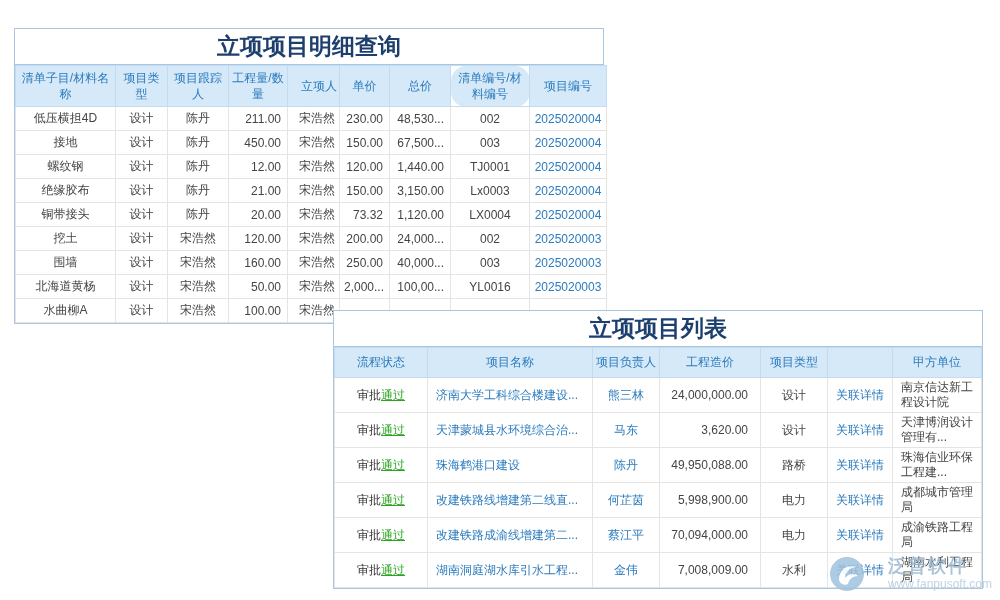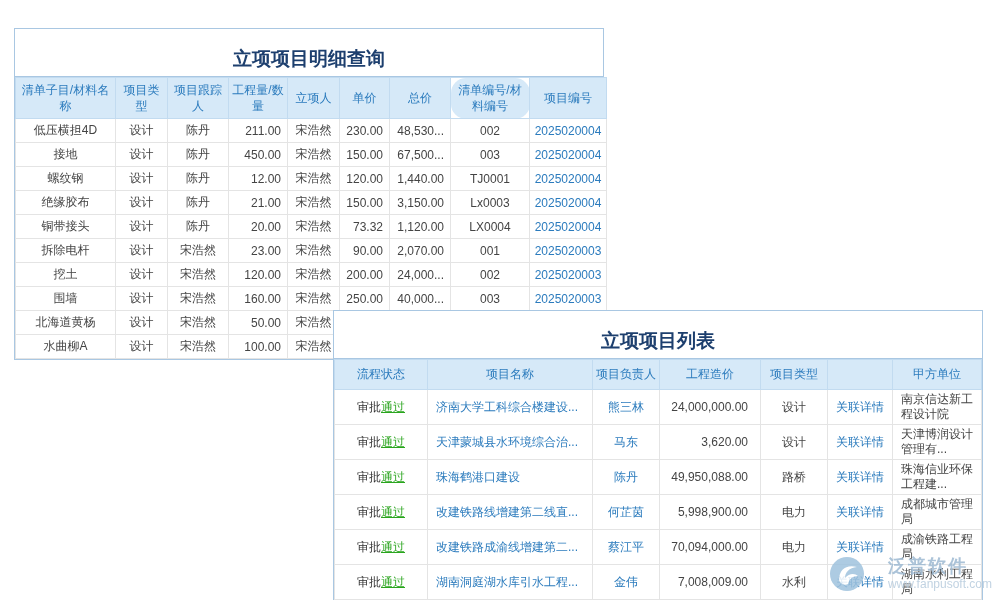--- a/index.html
+++ b/index.html
@@ -6,42 +6,42 @@
   body{
     width:1000px;height:600px;position:relative;overflow:hidden;
     background:#ffffff;
     font-family:"Liberation Sans","DejaVu Sans",sans-serif;
   }
   .panel{
     position:absolute;background:#fff;border:1px solid #a9c7e2;box-sizing:border-box;
   }
   .panel-title{
     height:35px;line-height:35px;text-align:center;
-    font-size:19px;font-weight:bold;color:#1d3f6e;
-    border-bottom:1px solid #a9c7e2;background:#fff;margin-top:12px;
+    font-size:23px;font-weight:bold;color:#1d3f6e;
+    border-bottom:1px solid #a9c7e2;background:#fff;
   }
   table.grid{width:100%;border-collapse:collapse;table-layout:fixed;}
   table.grid th{
     background:#d6e9f8;color:#2b7bbd;font-weight:normal;font-size:12px;
     border:1px solid #c2dbf0;padding:4px 2px;line-height:1.35;text-align:center;
     word-break:break-all;
   }
   table.grid td{
     font-size:12px;color:#444;border:1px solid #e4e4e4;
     padding:0 4px;text-align:center;background:#fff;
     white-space:nowrap;overflow:hidden;box-sizing:border-box;
   }
   
   .panel-detail{left:14px;top:28px;width:590px;z-index:1;}
   .detail-grid td{height:24px;}
   .detail-grid .c-name{width:95px;}
   .detail-grid .c-type{width:47px;}
   .detail-grid .c-tracker{width:56px;}
   .detail-grid .c-qty{width:54px;}
-  .detail-grid .c-initiator{width:47px;}
+  .detail-grid .c-initiator{width:47px;text-align:right;}
   .detail-grid .c-price{width:45px;}
   .detail-grid .c-total{width:56px;margin-left:31px;}
   .detail-grid .c-listno{width:74px;border-radius:15px;}
   .detail-grid .c-projno{width:72px;}
   .detail-grid td.c-qty,.detail-grid td.c-price,.detail-grid td.c-total{
     text-align:right;padding-right:6px;
   }
   
   .panel-list{left:333px;top:310px;width:650px;z-index:2;}
   .list-grid th{height:21px;}
@@ -136,31 +136,20 @@
           <td class="c-type">设计</td>
           <td class="c-tracker">陈丹</td>
           <td class="c-qty">20.00</td>
           <td class="c-initiator">宋浩然</td>
           <td class="c-price">73.32</td>
           <td class="c-total">1,120.00</td>
           <td class="c-listno">LX0004</td>
           <td class="c-projno"><a class="link">2025020004</a></td>
         </tr>
         <tr>
-          <td class="c-name">拆除电杆</td>
-          <td class="c-type">设计</td>
-          <td class="c-tracker">宋浩然</td>
-          <td class="c-qty">23.00</td>
-          <td class="c-initiator">宋浩然</td>
-          <td class="c-price">90.00</td>
-          <td class="c-total">2,070.00</td>
-          <td class="c-listno">001</td>
-          <td class="c-projno"><a class="link">2025020003</a></td>
-        </tr>
-        <tr>
           <td class="c-name">挖土</td>
           <td class="c-type">设计</td>
           <td class="c-tracker">宋浩然</td>
           <td class="c-qty">120.00</td>
           <td class="c-initiator">宋浩然</td>
           <td class="c-price">200.00</td>
           <td class="c-total">24,000...</td>
           <td class="c-listno">002</td>
           <td class="c-projno"><a class="link">2025020003</a></td>
         </tr>

